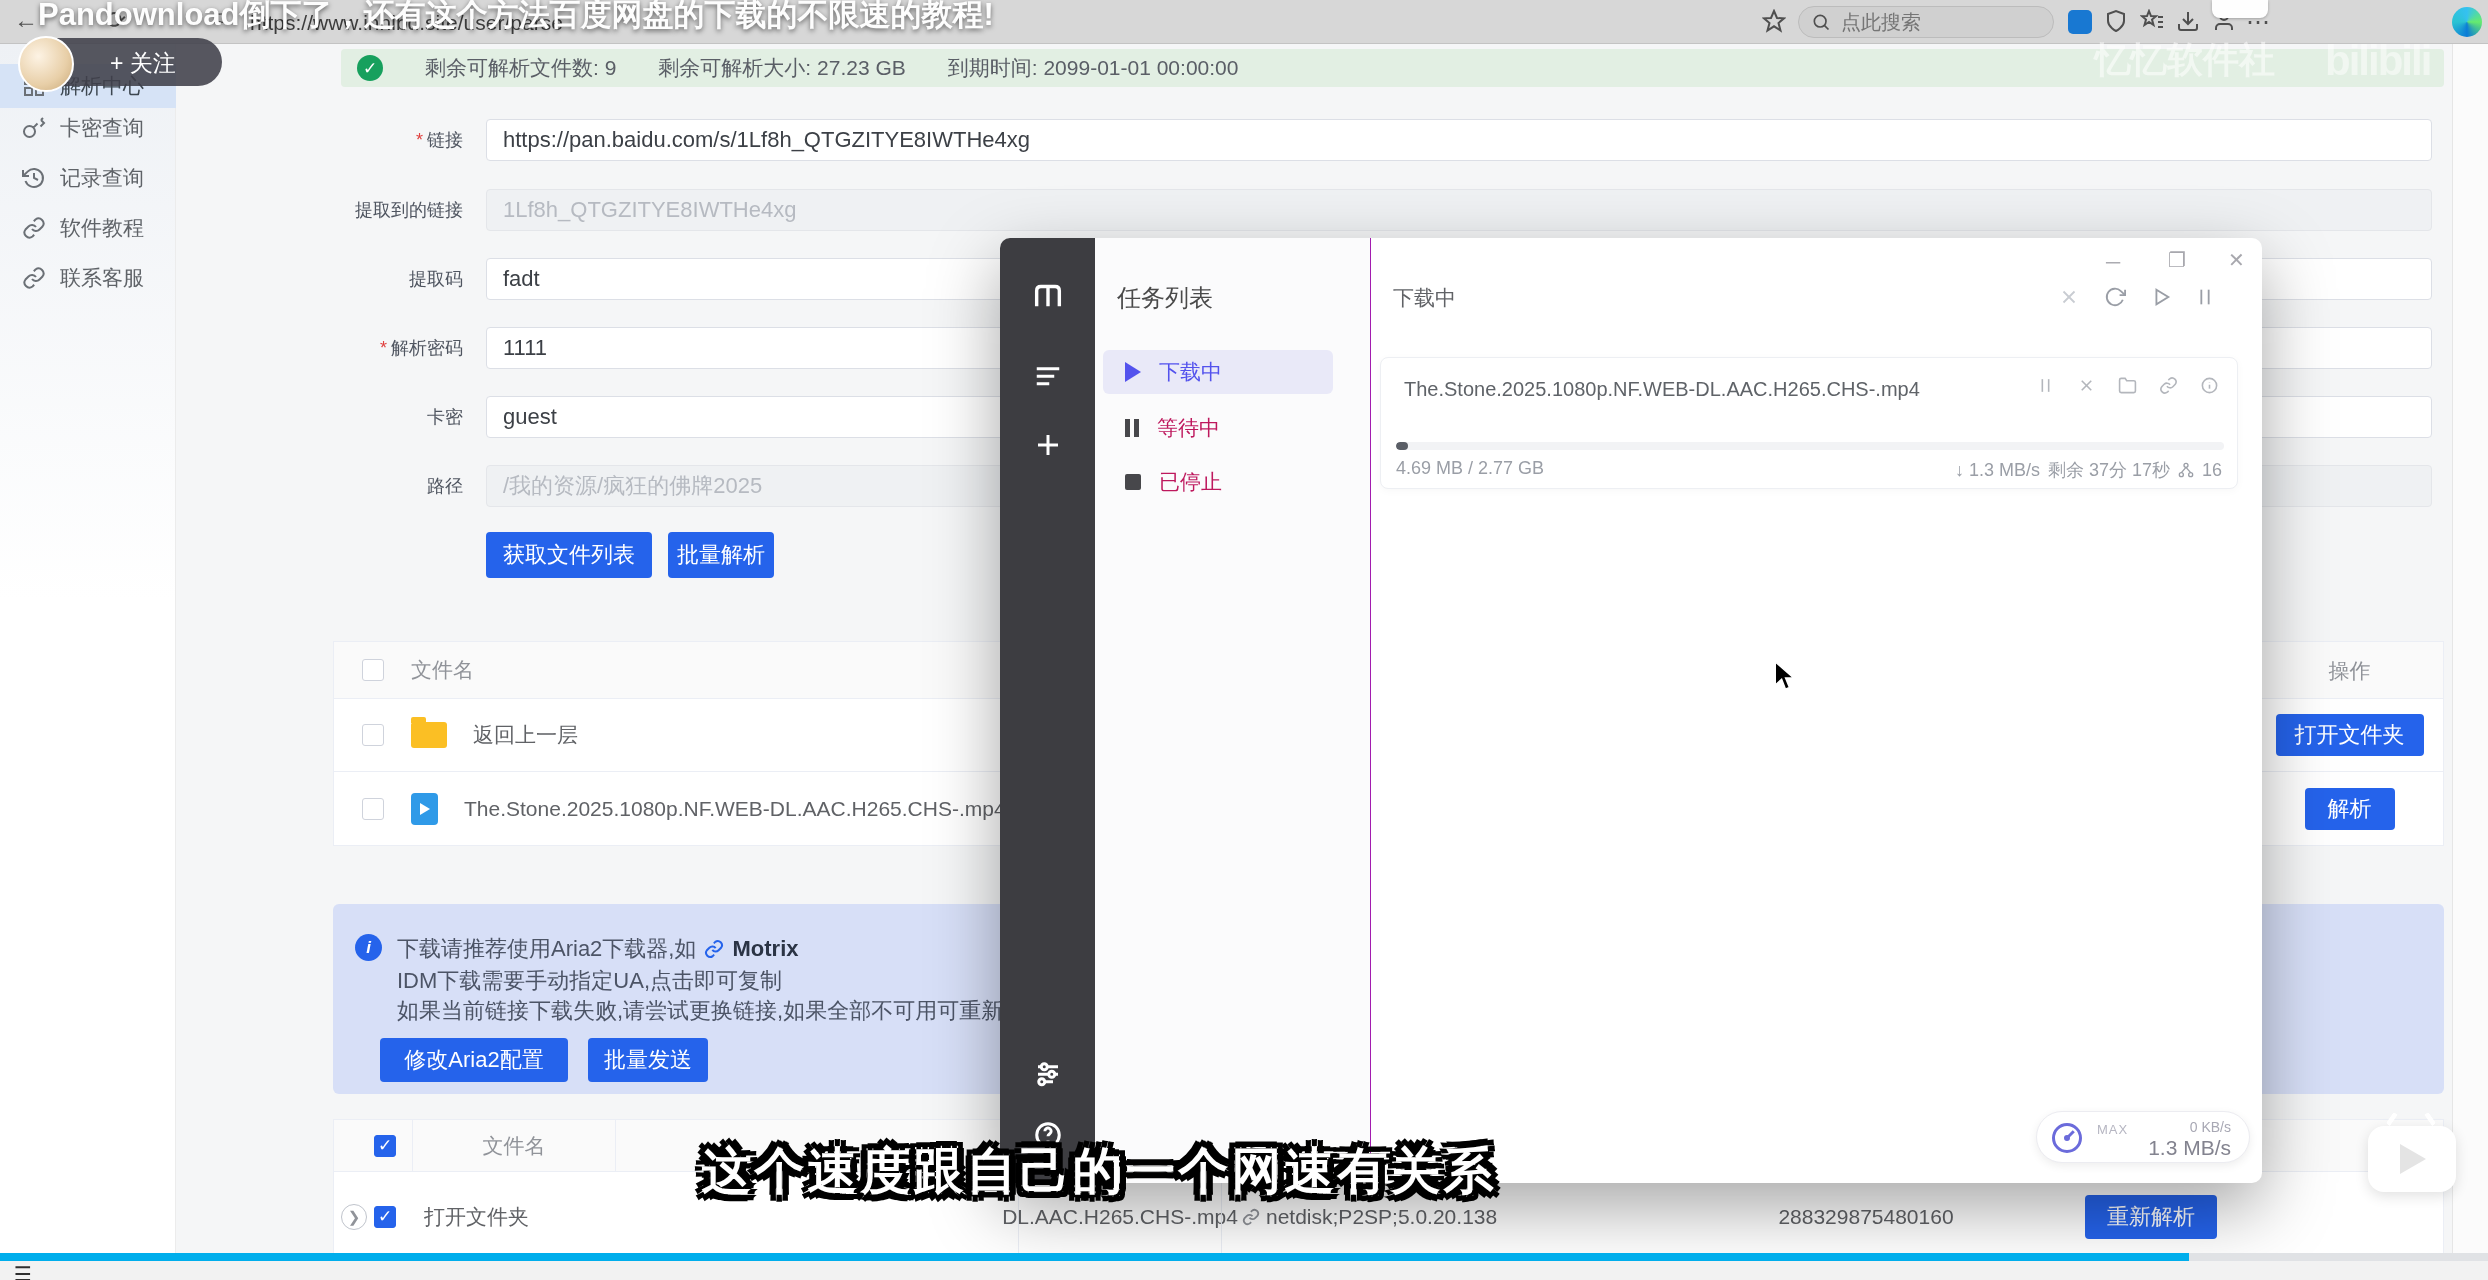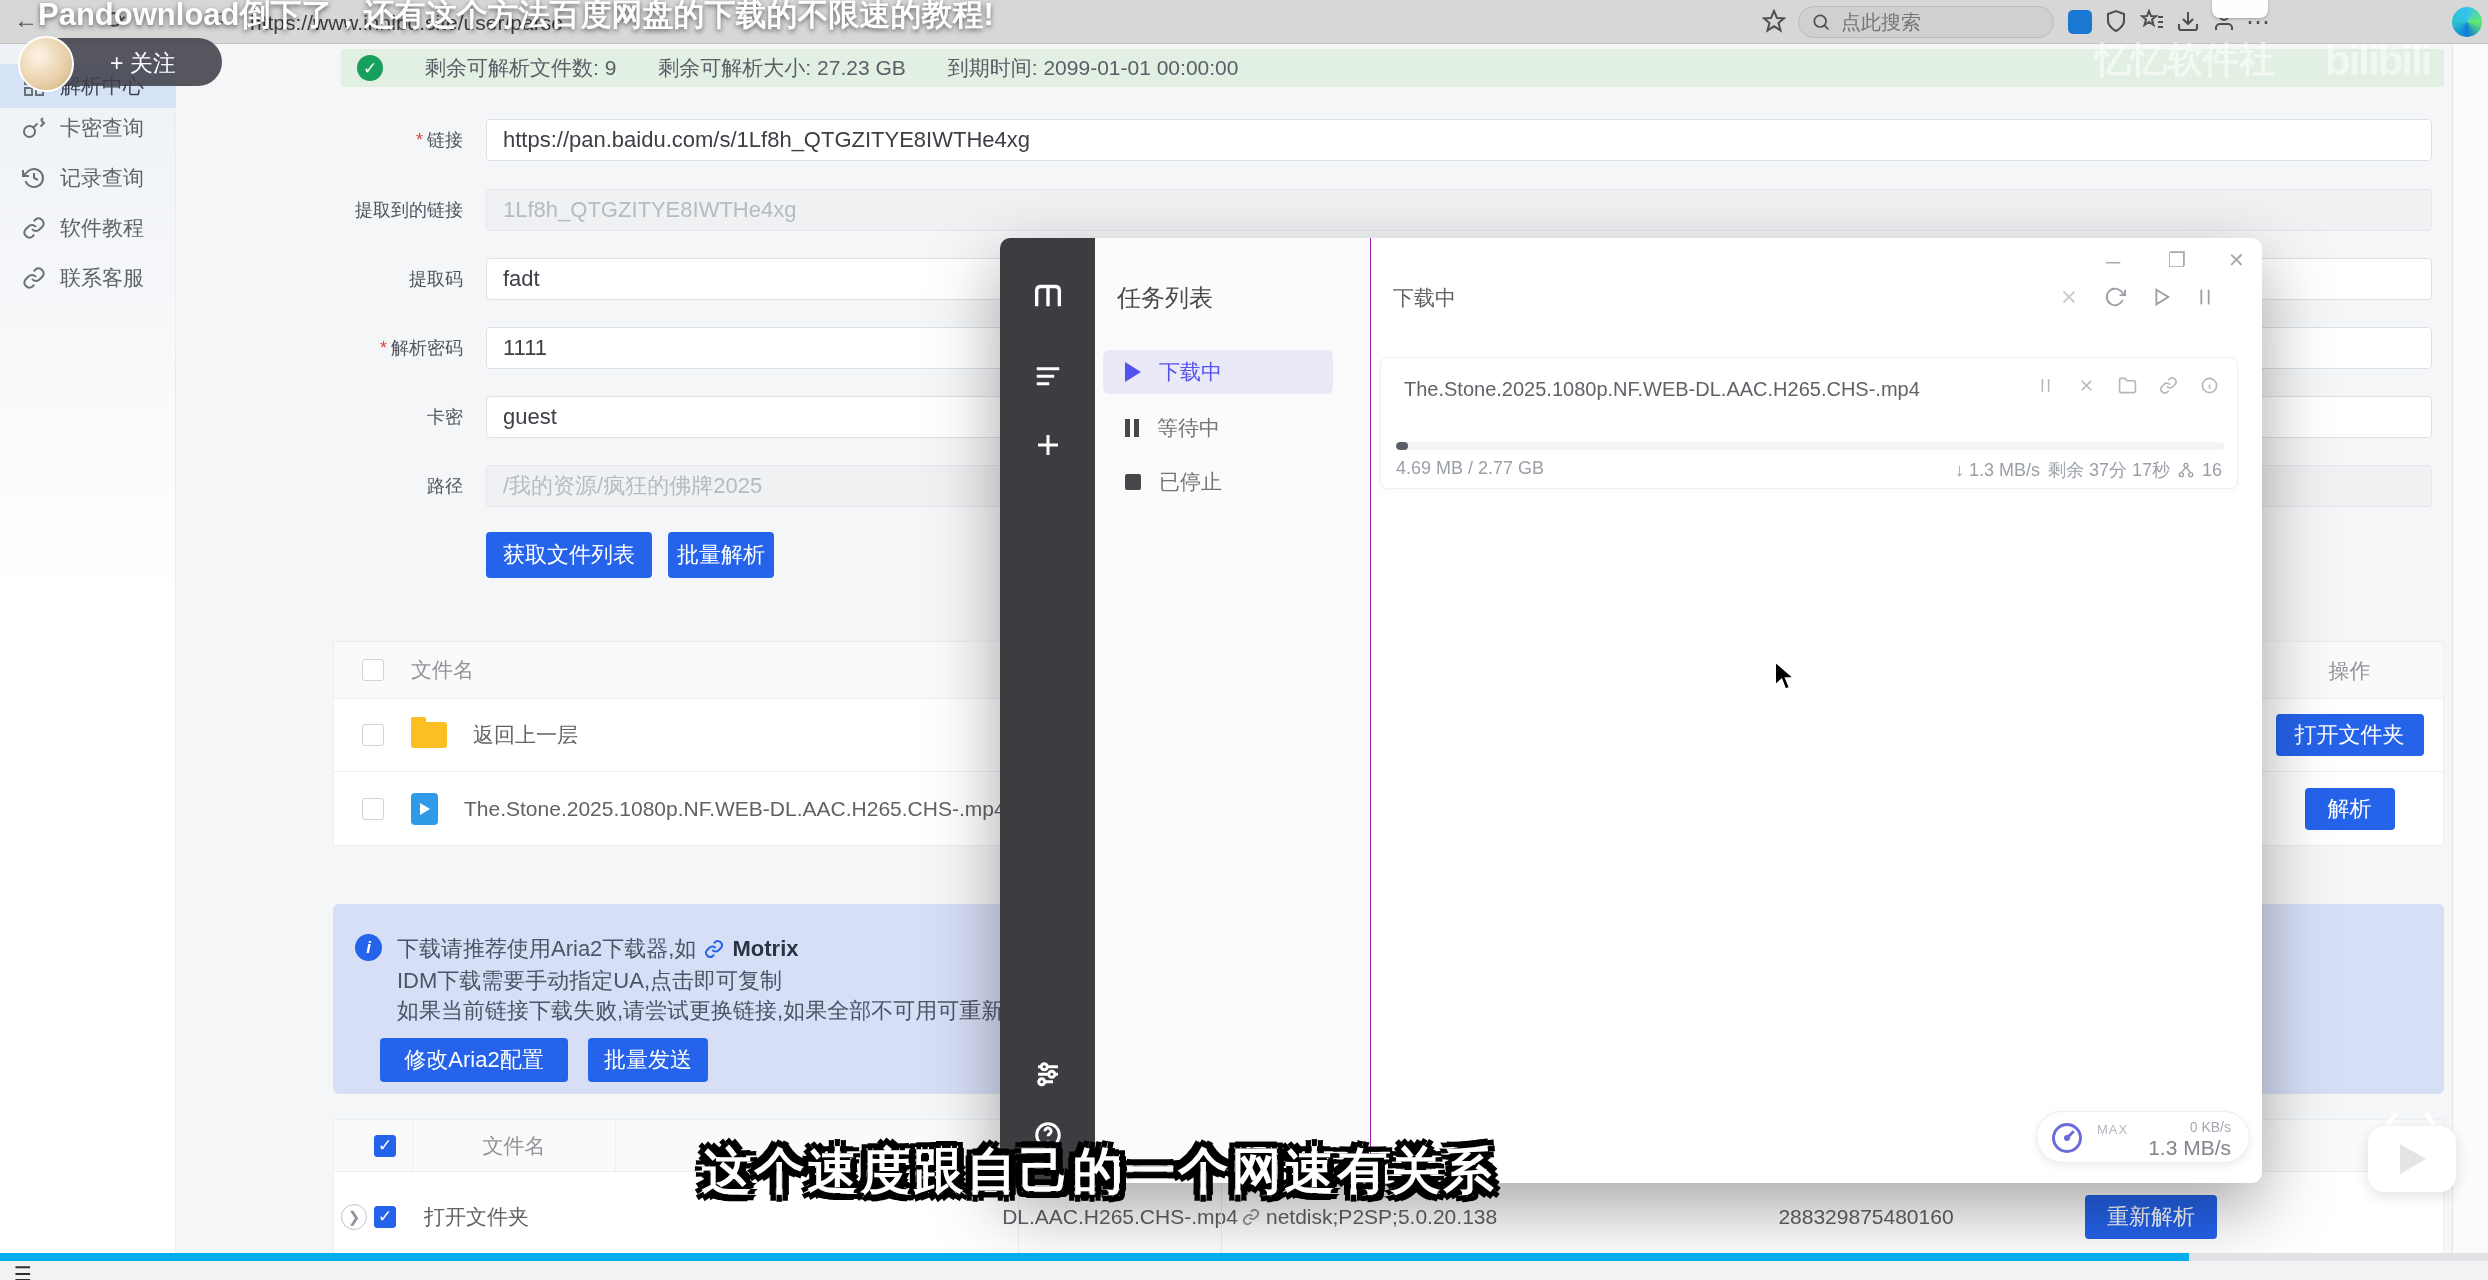--- a/index.html
+++ b/index.html
@@ -73,21 +73,21 @@
   .bottom-strip { left:0; top:1261px; width:2488px; height:19px; background:#f2f2f2; z-index:40; }
   .hamb { position:absolute; left:14px; top:3px; width:24px; color:#2f2f2f; font-size:20px; line-height:1; }
 
   
   .motrix { left:1000px; top:238px; width:1262px; height:945px; background:#fff; border-radius:10px; box-shadow:0 25px 70px rgba(0,0,0,.35); z-index:20; overflow:hidden; }
   .rail { position:absolute; left:0; top:0; width:95px; height:945px; background:#3d3d41; }
   .rail .ricon { position:absolute; left:0; width:95px; display:flex; justify-content:center; color:#fff; }
   .rail svg { stroke:#fff; fill:none; stroke-width:2.4; }
   .tasklist { position:absolute; left:95px; top:0; width:276px; height:945px; background:#fbfbfc; border-right:1px solid #a21caf; }
   .tl-title { position:absolute; left:22px; top:44px; font-size:24px; color:#4a4a4a; }
-  .tl-item { position:absolute; left:8px; width:230px; height:44px; border-radius:6px; display:flex; align-items:center; gap:18px; padding-left:22px; font-size:21px; color:#737373; }
+  .tl-item { position:absolute; left:8px; width:230px; height:44px; border-radius:6px; display:flex; align-items:center; gap:18px; padding-left:22px; font-size:21px; color:#be185d; }
   .tl-item.active { background:#e9e9f8; color:#5352ed; }
   .tri { width:0; height:0; border-left:16px solid #5352ed; border-top:10px solid transparent; border-bottom:10px solid transparent; }
   .pause2 { width:14px; height:18px; border-left:5px solid #47474b; border-right:5px solid #47474b; }
   .sq { width:16px; height:16px; background:#47474b; border-radius:2px; }
   .m-main-title { position:absolute; left:393px; top:46px; font-size:21px; color:#606266; }
   .wctl { position:absolute; color:#a8a8ae; font-size:20px; line-height:1; }
   .m-tool { position:absolute; top:48px; width:22px; height:22px; }
   .m-tool svg { width:22px; height:22px; fill:none; stroke:#9a9ea6; stroke-width:2; }
   .task-card { position:absolute; left:380px; top:119px; width:858px; height:132px; border:1px solid #edeff3; border-radius:8px; background:#fff; box-shadow:0 2px 8px rgba(0,0,0,.03); }
   .tc-name { position:absolute; left:23px; top:20px; font-size:20px; color:#5f6368; }

